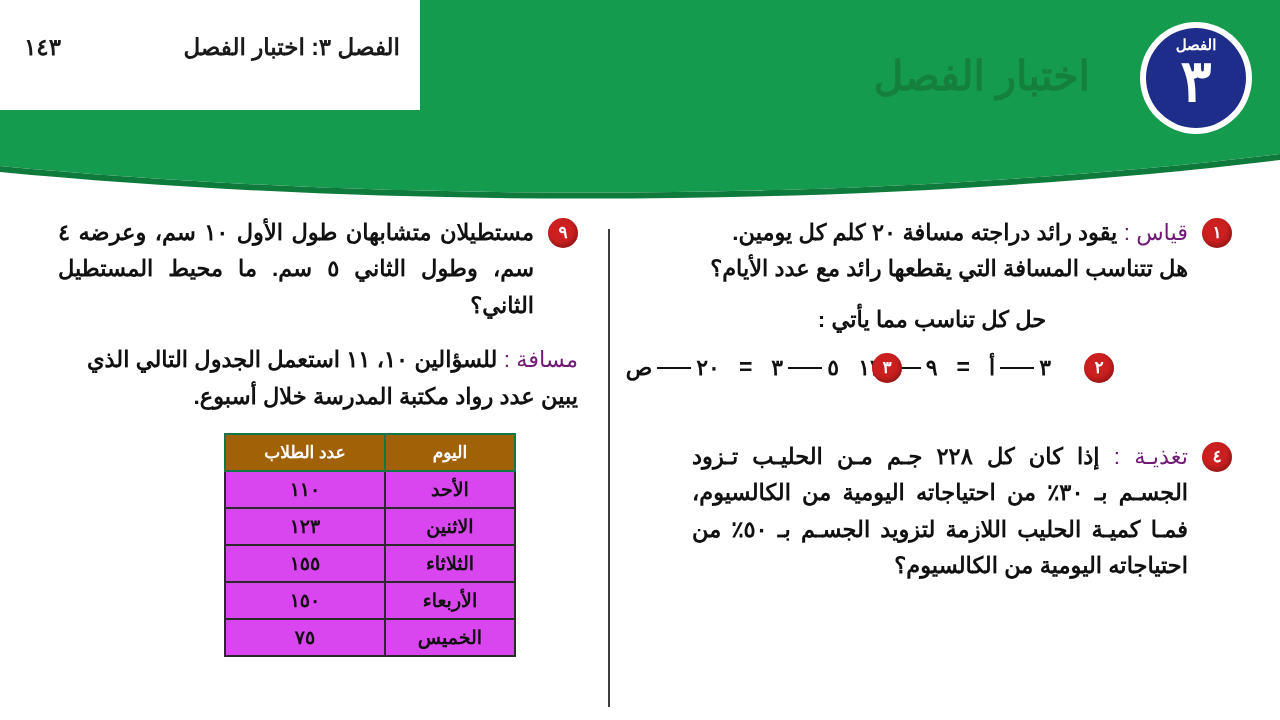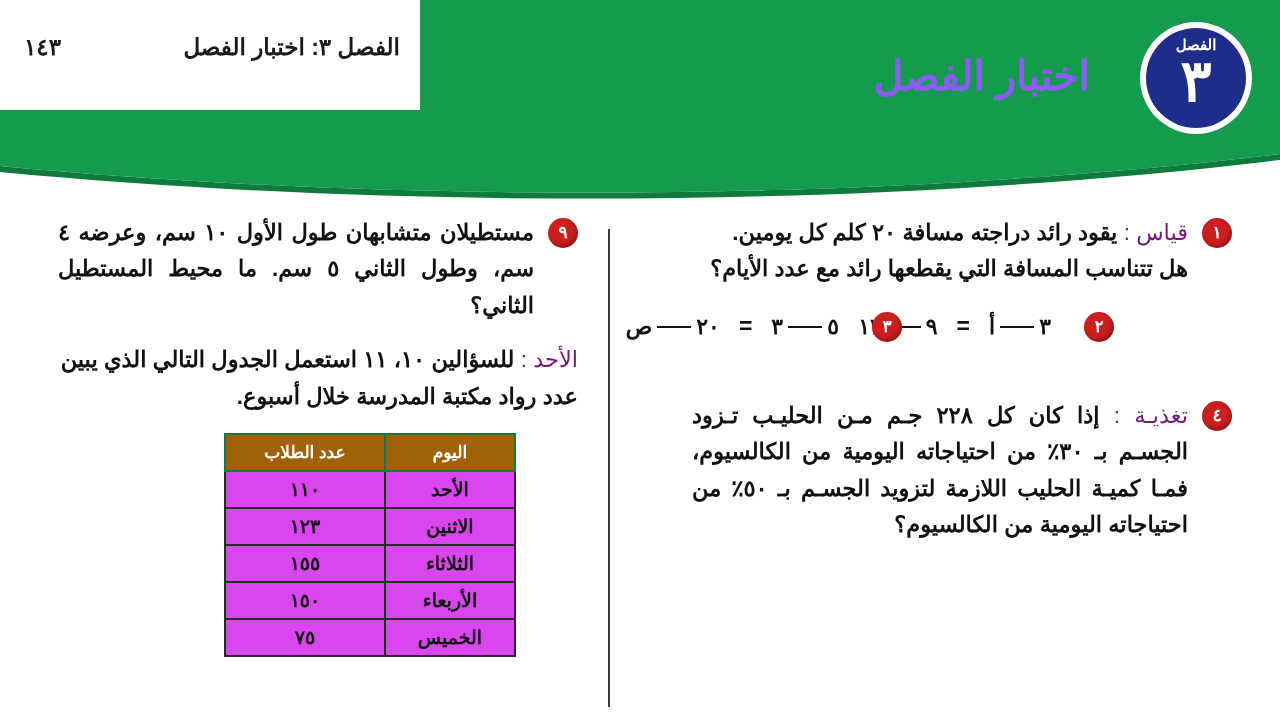--- a/index.html
+++ b/index.html
@@ -39,21 +39,21 @@
   }
 
   .header-curve svg {
     display: block;
   }
 
   .header-title {
     position: absolute;
     top: 52px;
     right: 190px;
-    color: #8b5cf6;
+    color: #15803d;
     font-size: 41px;
     font-weight: bold;
     letter-spacing: 0.5px;
     white-space: nowrap;
   }
 
   
   .chapter-badge {
     position: absolute;
     top: 22px;
@@ -338,20 +338,21 @@
       <div class="item">
         <div class="bullet">١</div>
         <div class="qtext">
           <span class="label-green">قياس :</span>
           <span>يقود رائد دراجته مسافة ٢٠ كلم كل يومين.</span>
           <br>
           <span>هل تتناسب المسافة التي يقطعها رائد مع عدد الأيام؟</span>
         </div>
       </div>
 
+      <div class="center-line">حل كل تناسب مما يأتي :</div>
 
       <div class="eq-row">
 
         <div class="eq eq-a">
           <div class="bullet-inline">٢</div>
           <div class="frac">
             <span class="num-t">٣</span>
             <span class="bar"></span>
             <span class="den-t">أ</span>
           </div>
@@ -391,21 +392,21 @@
     </div>
 
     <div class="col col-left">
 
       <div class="item">
         <div class="bullet">٩</div>
         <div class="qtext">مستطيلان متشابهان طول الأول ١٠ سم، وعرضه ٤ سم، وطول الثاني ٥ سم. ما محيط المستطيل الثاني؟</div>
       </div>
 
       <div class="sub-note">
-        <span class="label-green">الأحد :</span>
+        <span class="label-green">مسافة :</span>
         <span>للسؤالين ١٠، ١١ استعمل الجدول التالي الذي يبين عدد رواد مكتبة المدرسة خلال أسبوع.</span>
       </div>
 
       <div class="table-wrap">
         <table class="data">
           <thead>
             <tr>
               <th>اليوم</th>
               <th>عدد الطلاب</th>
             </tr>

